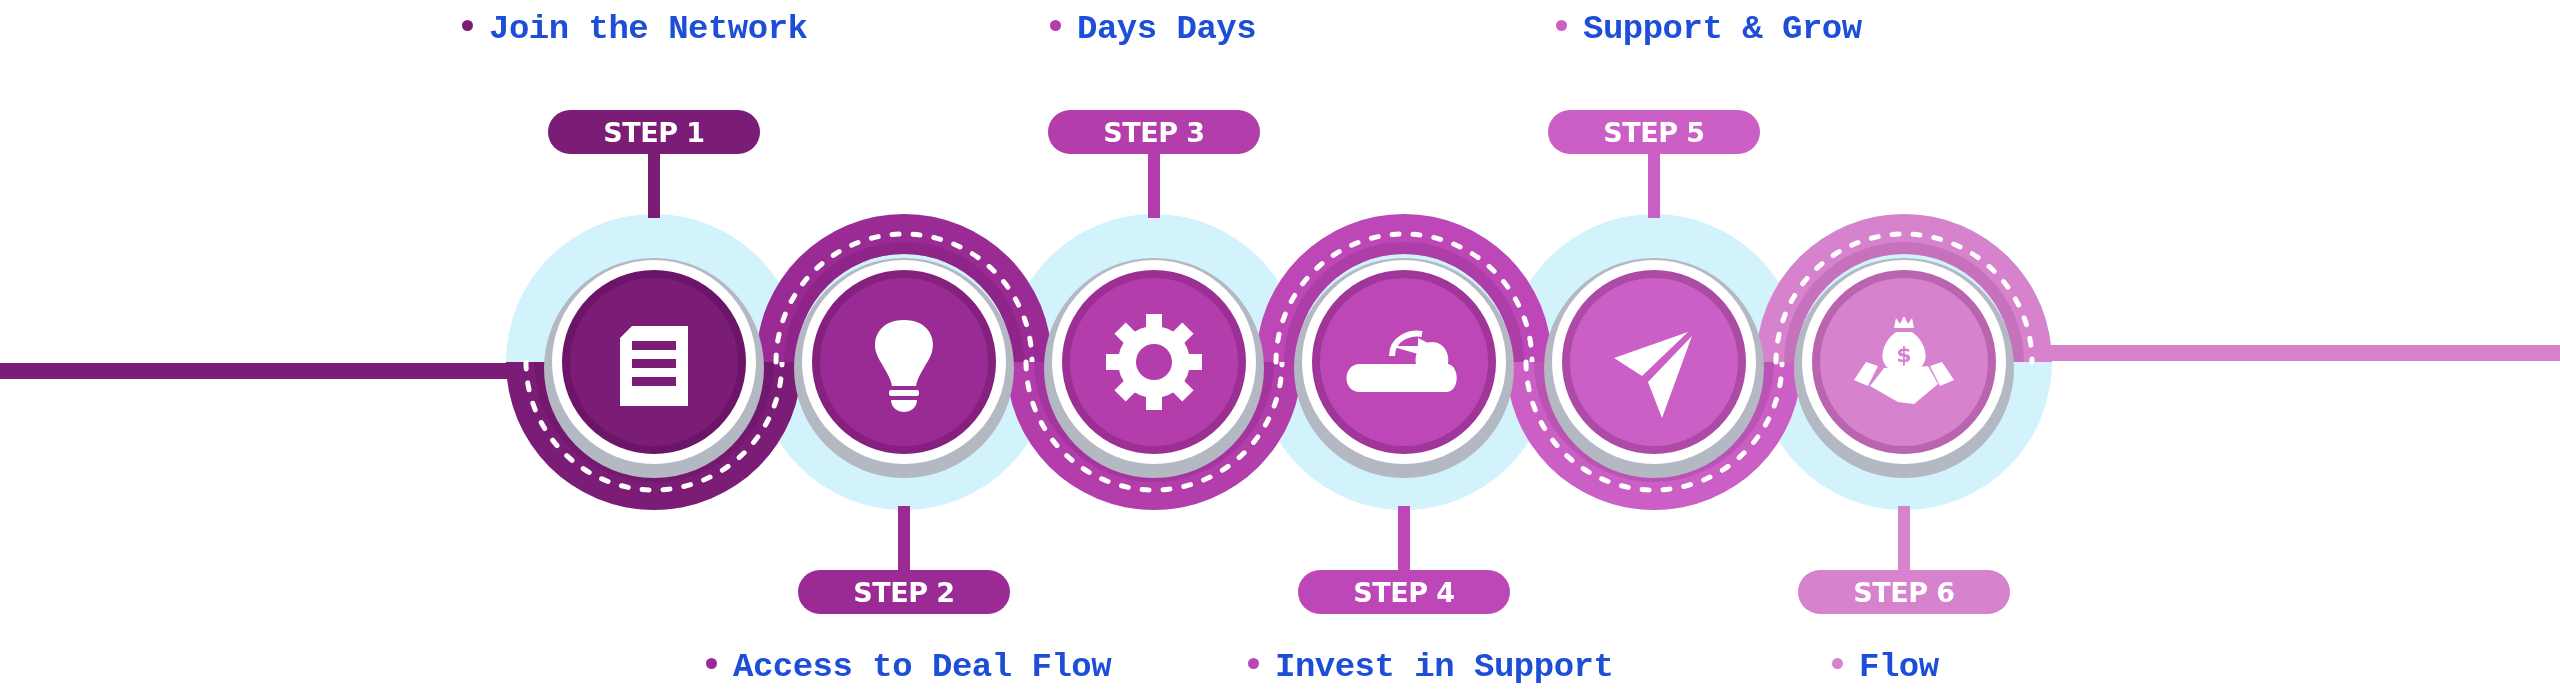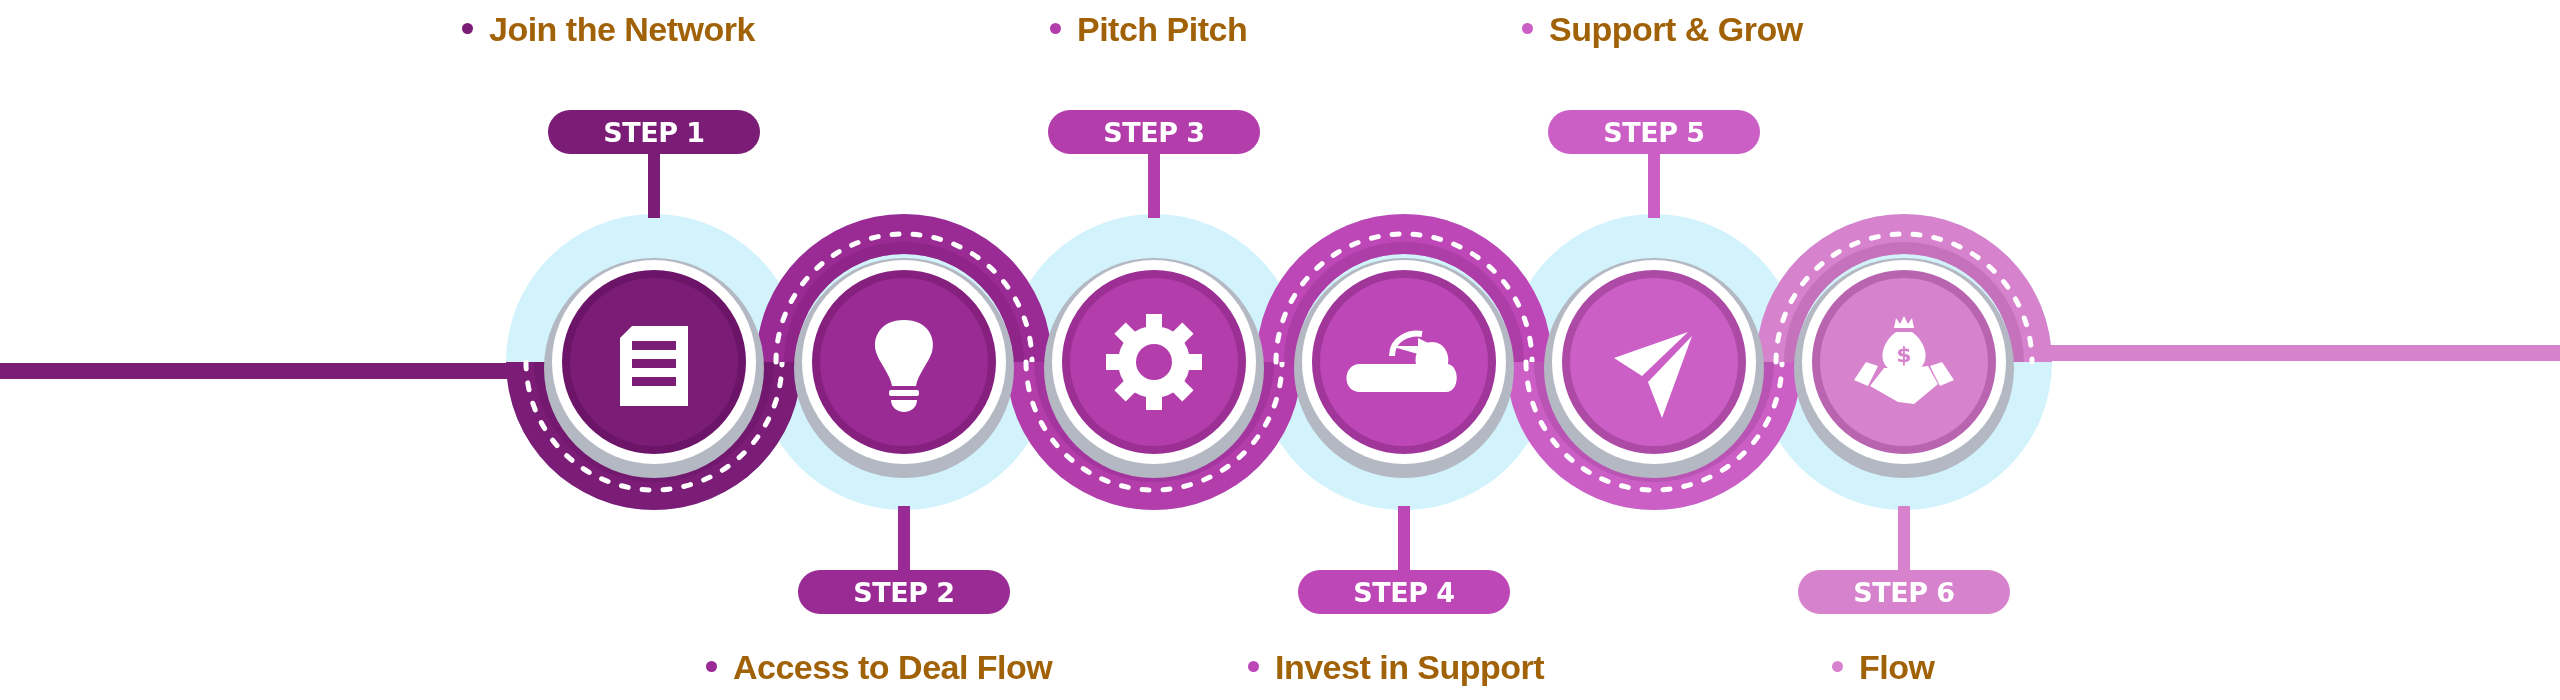--- a/index.html
+++ b/index.html
@@ -1,20 +1,20 @@
 <!DOCTYPE html>
 <html><head>
 <meta charset="utf-8">
 <style>
   html, body { margin: 0; padding: 0; background: #ffffff; }
   body { width: 2560px; height: 700px; position: relative; overflow: hidden;
          font-family: "Liberation Sans", sans-serif; }
   #stage { position: absolute; left: 0; top: 0; width: 2560px; height: 700px; }
-  .caption { position: absolute; font-family: Liberation Sans, sans-serif; font-weight: bold;
-             font-size: 34px; color: #a16207; white-space: nowrap; letter-spacing: -0.5px; }
+  .caption { position: absolute; font-family: Liberation Mono, monospace; font-weight: bold;
+             font-size: 34px; color: #1d4ed8; white-space: nowrap; letter-spacing: -0.5px; }
   .caption .dot { display: inline-block; width: 11px; height: 11px; border-radius: 50%;
                   margin-right: 16px; vertical-align: middle; position: relative; top: -4px; }
   .badge-text { font-family: "DejaVu Sans", sans-serif; font-weight: bold; font-size: 27px;
                 fill: #ffffff; text-anchor: middle; letter-spacing: -0.5px; }
 </style>
 </head>
 <body>
 
 <div id="stage">
   <svg id="diagram" width="2560" height="700" viewBox="0 0 2560 700" xmlns="http://www.w3.org/2000/svg">
@@ -156,24 +156,24 @@
       </g>
     </svg>
 
   <div class="caption" style="left:462px;top:10px;">
     <span class="dot" style="background: rgb(123, 28, 118);"></span><span>Join the Network</span>
   </div>
   <div class="caption" style="left:706px;top:648px;text-align:center;">
     <span class="dot" style="background: rgb(154, 42, 148);"></span><span>Access to Deal Flow</span>
   </div>
   <div class="caption" style="left:1050px;top:10px;">
-    <span class="dot" style="background: rgb(178, 61, 171);"></span><span>Pitch Pitch</span>
+    <span class="dot" style="background: rgb(178, 61, 171);"></span><span>Days Days</span>
   </div>
   <div class="caption" style="left:1248px;top:648px;">
     <span class="dot" style="background: rgb(189, 71, 182);"></span><span>Invest in Support</span>
   </div>
-  <div class="caption" style="left:1522px;top:10px;">
+  <div class="caption" style="left:1556px;top:10px;">
     <span class="dot" style="background: rgb(203, 95, 198);"></span><span>Support &amp; Grow</span>
   </div>
   <div class="caption" style="left:1832px;top:648px;">
     <span class="dot" style="background: rgb(214, 130, 204);"></span><span>Flow</span>
   </div>
 </div>
 
 </body></html>

